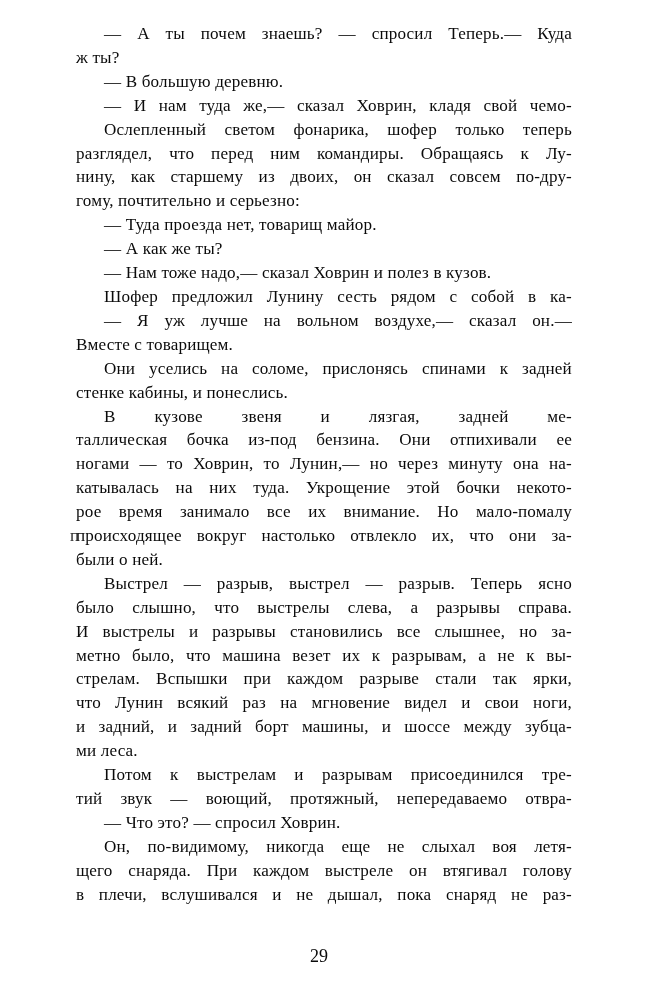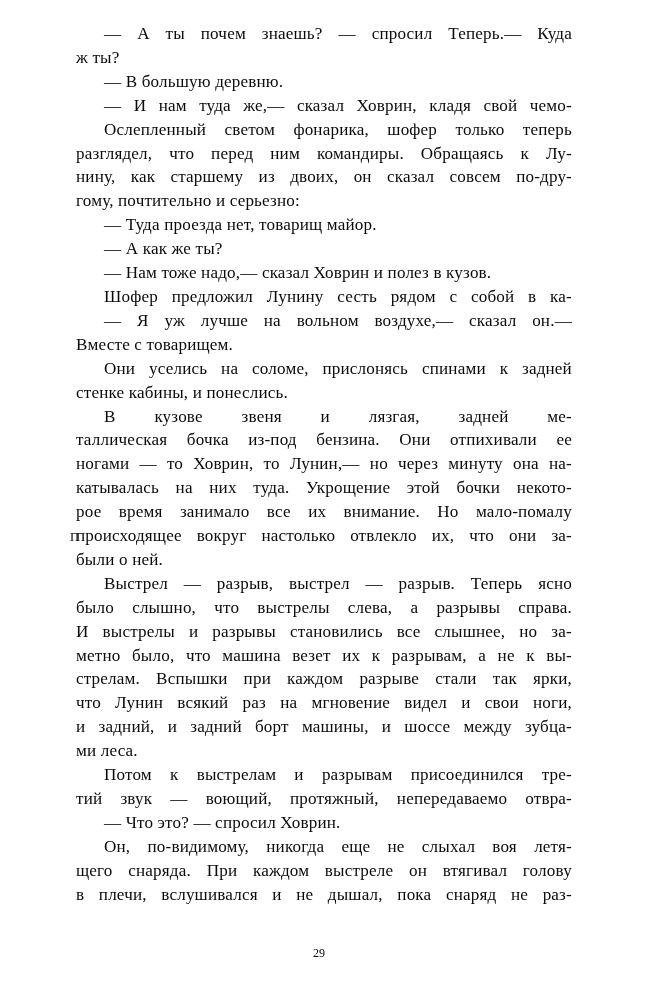--- a/index.html
+++ b/index.html
@@ -68,21 +68,21 @@
 
   
 
   .folio {
     position: absolute;
     left: 0;
     top: 946px;
     width: 638px;
     text-align: center;
     font-family: "Liberation Serif", "DejaVu Serif", serif;
-    font-size: 12px;
+    font-size: 18px;
     font-weight: 400;
     color: #0a0a0a;
   }
 
   
   .smudge {
     position: relative;
     align-items: flex-end;
   }
   .smudge::before {

